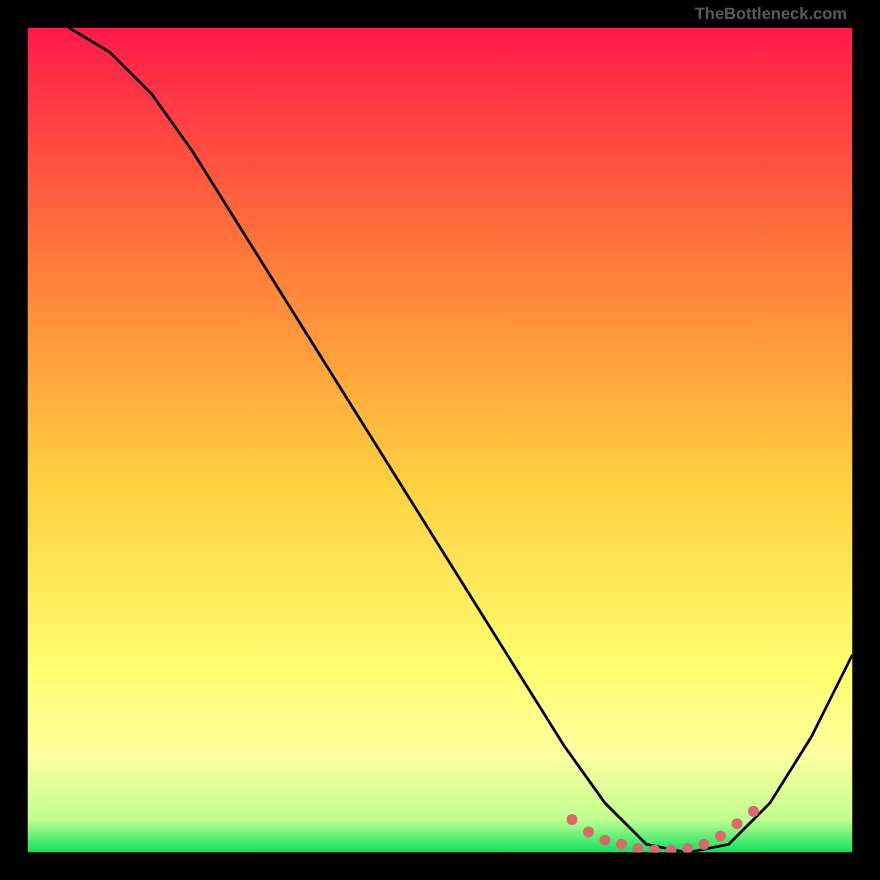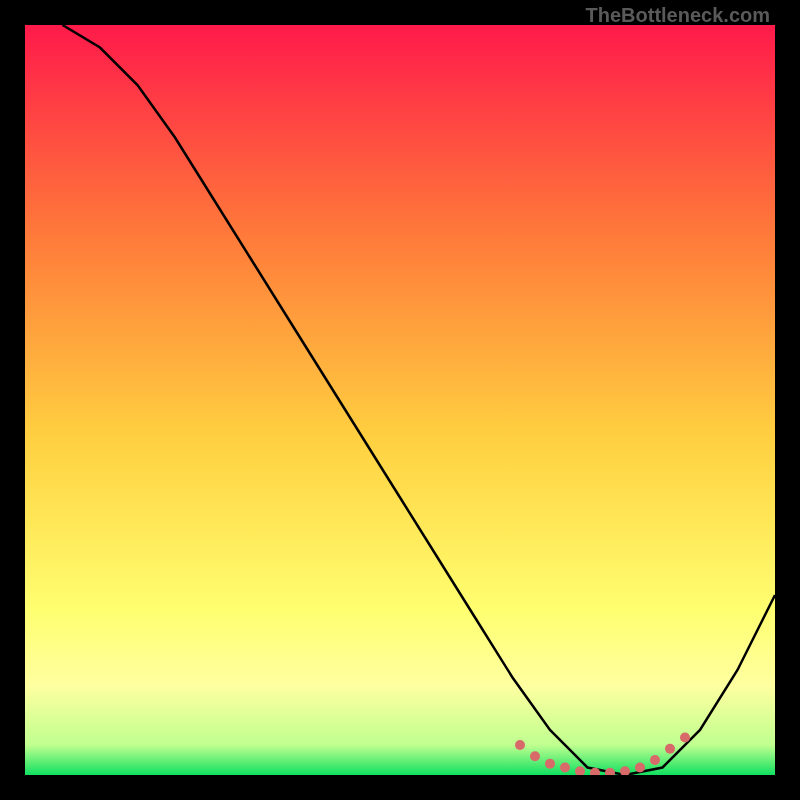--- a/index.html
+++ b/index.html
@@ -24,21 +24,21 @@
     left: 0;
     top: 0;
     width: 750px;
     height: 750px;
   }
   .watermark {
     position: absolute;
     top: 4px;
     right: 30px;
     color: #5a5a5a;
-    font-size: 20px;
+    font-size: 15px;
     font-weight: bold;
     z-index: 10;
   }
   .curve {
     position: absolute;
     left: 0;
     top: 0;
     z-index: 5;
   }
   .dots {

